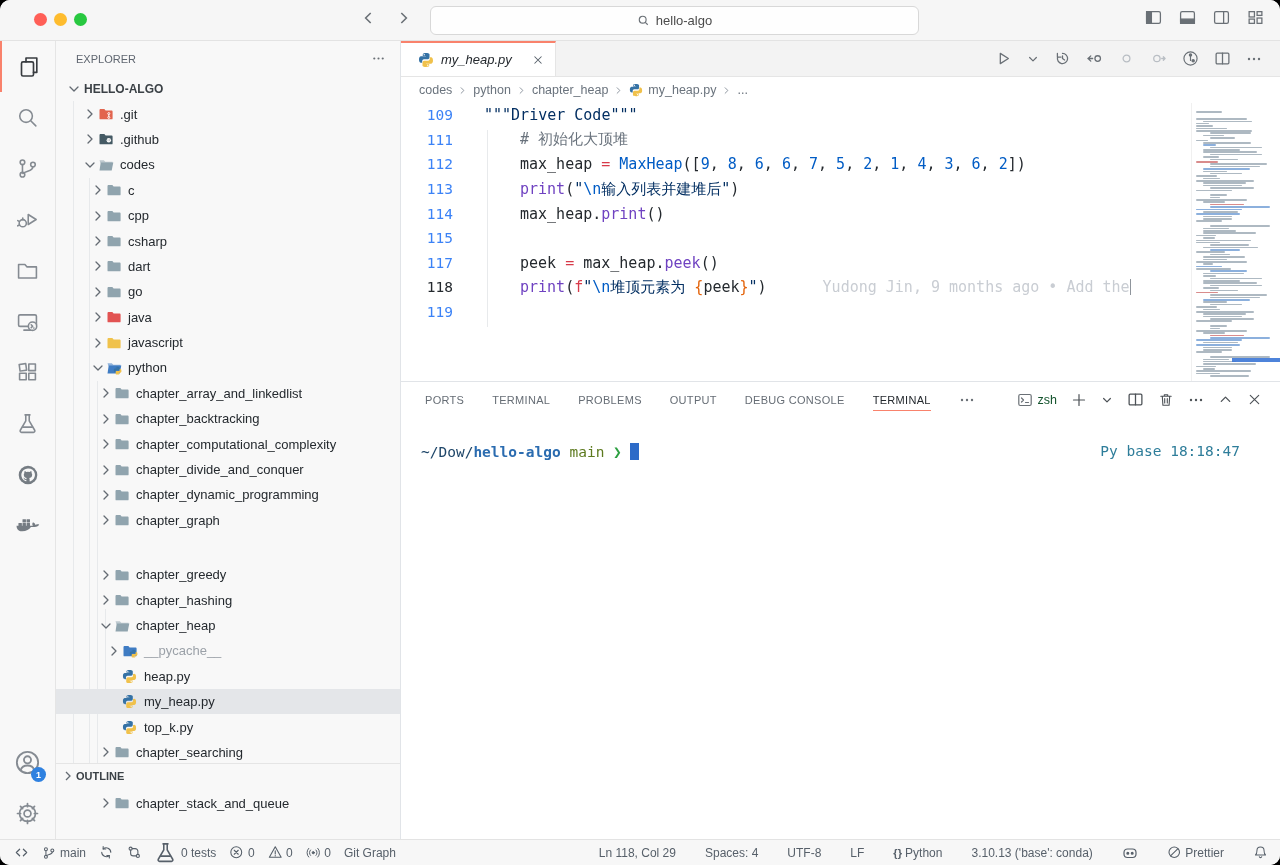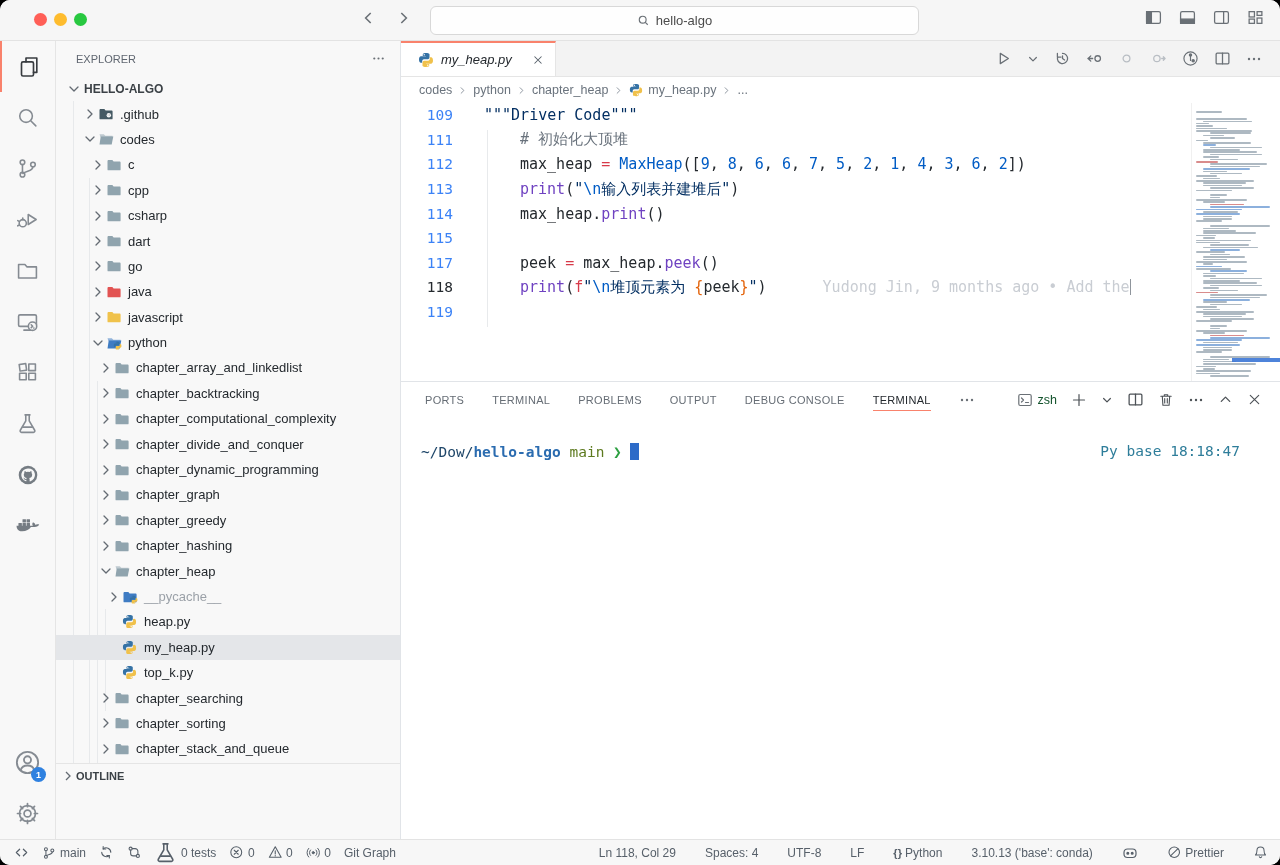--- a/index.html
+++ b/index.html
@@ -250,20 +250,38 @@
           <span class="tlabel rootlabel">HELLO-ALGO</span>
         </div>
         <div class="trow" style="padding-left: 26px;">
           <span class="chev">
             <svg width="16" height="16" viewBox="0 0 16 16" fill="none" stroke="currentColor" stroke-width="1.3" stroke-linecap="round" stroke-linejoin="round">
               <path d="m6 4 4 4-4 4"></path>
             </svg>
           </span>
           <span class="ticon">
             <svg width="16" height="16" viewBox="0 0 16 16">
+              <path fill="#e2654f" d="M1.5 3.9c0-.5.4-.9.9-.9h3.5c.3 0 .5.1.7.3l1 1.2h6.1c.5 0 .9.4.9.9v7c0 .5-.4.9-.9.9H2.4a.9.9 0 0 1-.9-.9z"></path>
+              <g stroke="#fff" stroke-width="1" fill="none">
+                <circle cx="10.8" cy="7.6" r="1"></circle>
+                <circle cx="10.8" cy="11.4" r="1"></circle>
+                <path d="M10.8 8.6v1.8"></path>
+              </g>
+            </svg>
+          </span>
+          <span class="tlabel">.git</span>
+        </div>
+        <div class="trow" style="padding-left: 26px;">
+          <span class="chev">
+            <svg width="16" height="16" viewBox="0 0 16 16" fill="none" stroke="currentColor" stroke-width="1.3" stroke-linecap="round" stroke-linejoin="round">
+              <path d="m6 4 4 4-4 4"></path>
+            </svg>
+          </span>
+          <span class="ticon">
+            <svg width="16" height="16" viewBox="0 0 16 16">
               <path fill="#455a64" d="M1.5 3.9c0-.5.4-.9.9-.9h3.5c.3 0 .5.1.7.3l1 1.2h6.1c.5 0 .9.4.9.9v7c0 .5-.4.9-.9.9H2.4a.9.9 0 0 1-.9-.9z"></path>
               <circle cx="10.8" cy="9.3" r="2.2" fill="#f8f8f8"></circle>
               <circle cx="10" cy="9" r=".4" fill="#455a64"></circle>
               <circle cx="11.6" cy="9" r=".4" fill="#455a64"></circle>
             </svg>
           </span>
           <span class="tlabel">.github</span>
         </div>
         <div class="trow" style="padding-left: 26px;">
           <span class="chev">
@@ -459,21 +477,21 @@
               <path d="m6 4 4 4-4 4"></path>
             </svg>
           </span>
           <span class="ticon">
             <svg width="16" height="16" viewBox="0 0 16 16">
               <path fill="#90a4ae" d="M1.5 3.9c0-.5.4-.9.9-.9h3.5c.3 0 .5.1.7.3l1 1.2h6.1c.5 0 .9.4.9.9v7c0 .5-.4.9-.9.9H2.4a.9.9 0 0 1-.9-.9z"></path>
             </svg>
           </span>
           <span class="tlabel">chapter_graph</span>
         </div>
-        <div class="trow" style="padding-left: 42px;">
+        <div class="trow" style="padding-left: 42px; margin-top: 29px;">
           <span class="chev">
             <svg width="16" height="16" viewBox="0 0 16 16" fill="none" stroke="currentColor" stroke-width="1.3" stroke-linecap="round" stroke-linejoin="round">
               <path d="m6 4 4 4-4 4"></path>
             </svg>
           </span>
           <span class="ticon">
             <svg width="16" height="16" viewBox="0 0 16 16">
               <path fill="#90a4ae" d="M1.5 3.9c0-.5.4-.9.9-.9h3.5c.3 0 .5.1.7.3l1 1.2h6.1c.5 0 .9.4.9.9v7c0 .5-.4.9-.9.9H2.4a.9.9 0 0 1-.9-.9z"></path>
             </svg>
           </span>

